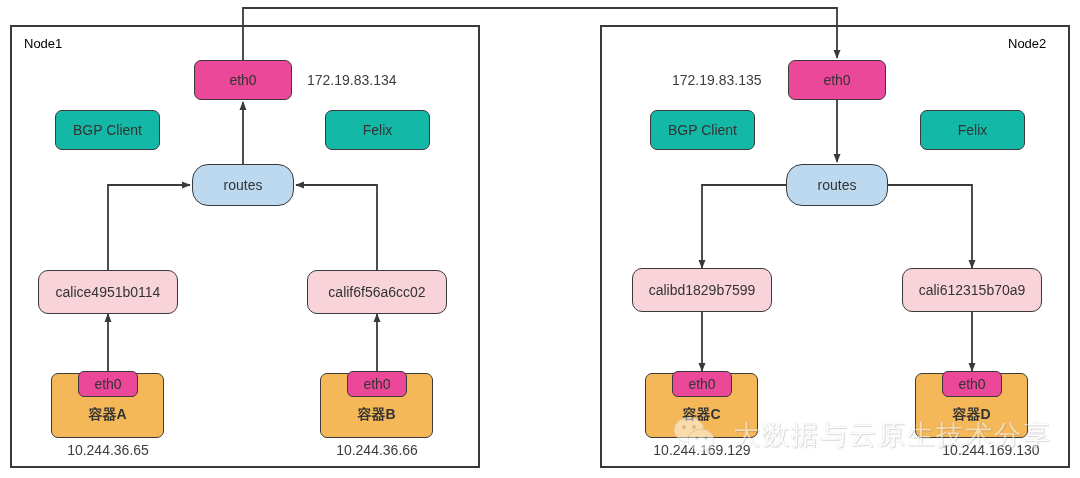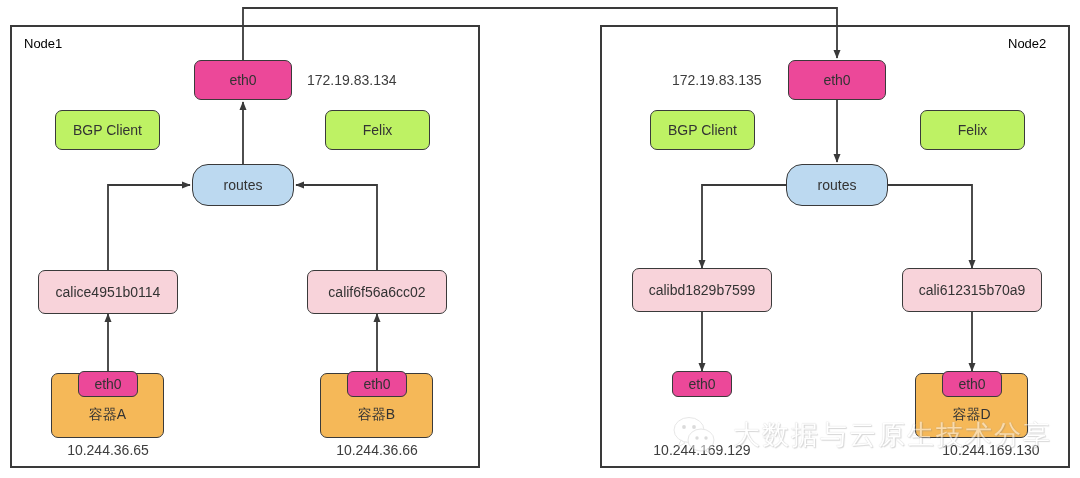--- a/index.html
+++ b/index.html
@@ -41,29 +41,30 @@
     border-radius: 7px;
     display: flex;
     align-items: center;
     justify-content: center;
     font-size: 14px;
     color: #333333;
     white-space: nowrap;
     text-align: center;
   }
   .box-eth   { background: #ec4899; text-align: right; }
-  .box-svc   { background: #bef264; }
+  .box-svc   { background: #14b8a6; }
   .box-route { background: #bcd9f0; border-radius: 16px; }
-  .box-iface { background: #f8d3da; }
+  .box-iface { background: #f8d3da; border-radius: 10px; }
   .container-box {
     position: absolute;
     box-sizing: border-box;
     border: 1.6px solid #3a3a3a;
     border-radius: 7px;
     background: #f5b858;
+    font-weight: bold;
   }
   .container-label {
     position: absolute;
     left: 0;
     right: 0;
     text-align: center;
     font-size: 14px;
     color: #333333;
     white-space: nowrap;
   }
@@ -166,20 +167,23 @@
   <div class="ip-label" style="left:672px; top:72px;">172.19.83.135</div>
 
   <div class="box box-svc" style="left:650px; top:110px; width:105px; height:40px;">BGP Client</div>
   <div class="box box-svc" style="left:920px; top:110px; width:105px; height:40px;">Felix</div>
 
   <div class="box box-route" style="left:786px; top:164px; width:102px; height:42px;">routes</div>
 
   <div class="box box-iface" style="left:632px; top:268px; width:140px; height:44px;">calibd1829b7599</div>
   <div class="box box-iface" style="left:902px; top:268px; width:140px; height:44px;">cali612315b70a9</div>
 
+  <div class="container-box" style="left:645px; top:373px; width:113px; height:65px;">
+    <div class="container-label" style="top:32px;">容器C</div>
+  </div>
   <div class="box box-eth" style="left:672px; top:371px; width:60px; height:26px; border-radius:6px;">eth0</div>
   <div class="ip-under" style="left:627px; top:442px; width:150px;">10.244.169.129</div>
 
   <div class="container-box" style="left:915px; top:373px; width:113px; height:65px;">
     <div class="container-label" style="top:32px;">容器D</div>
   </div>
   <div class="box box-eth" style="left:942px; top:371px; width:60px; height:26px; border-radius:6px;">eth0</div>
   <div class="ip-under" style="left:916px; top:442px; width:150px;">10.244.169.130</div>
 
   <div class="watermark" style="left:672px; top:415px;">

